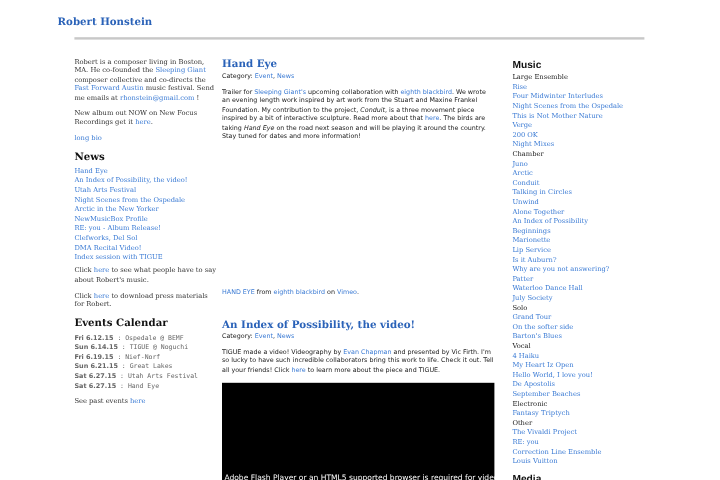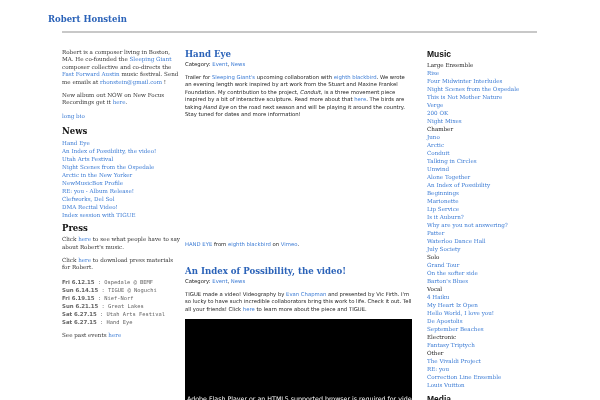--- a/index.html
+++ b/index.html
@@ -59,28 +59,28 @@
     <li><a href="#">Utah Arts Festival</a></li>
     <li><a href="#">Night Scenes from the Ospedale</a></li>
     <li><a href="#">Arctic in the New Yorker</a></li>
     <li><a href="#">NewMusicBox Profile</a></li>
     <li><a href="#">RE: you - Album Release!</a></li>
     <li><a href="#">Clefworks, Del Sol</a></li>
     <li><a href="#">DMA Recital Video!</a></li>
     <li><a href="#">Index session with TIGUE</a></li>
   </ul>
 
-  <h3>Press</h3>
   <p>
     <span>Click </span><a href="#">here</a><span> to see what people have to say about Robert's music.</span>
   </p>
   <p>
     <span>Click </span><a href="#">here</a><span> to download press materials for Robert.</span>
   </p>
 
+  <h3>Events Calendar</h3>
   <ul class="events">
     <li><span class="d">Fri 6.12.15</span><span class="t"> : Ospedale @ BEMF</span></li>
     <li><span class="d">Sun 6.14.15</span><span class="t"> : TIGUE @ Noguchi</span></li>
     <li><span class="d">Fri 6.19.15</span><span class="t"> : Nief-Norf</span></li>
     <li><span class="d">Sun 6.21.15</span><span class="t"> : Great Lakes</span></li>
     <li><span class="d">Sat 6.27.15</span><span class="t"> : Utah Arts Festival</span></li>
     <li><span class="d">Sat 6.27.15</span><span class="t"> : Hand Eye</span></li>
   </ul>
   <p style="margin-top:6px;">
     <span>See past events </span><a href="#">here</a>

